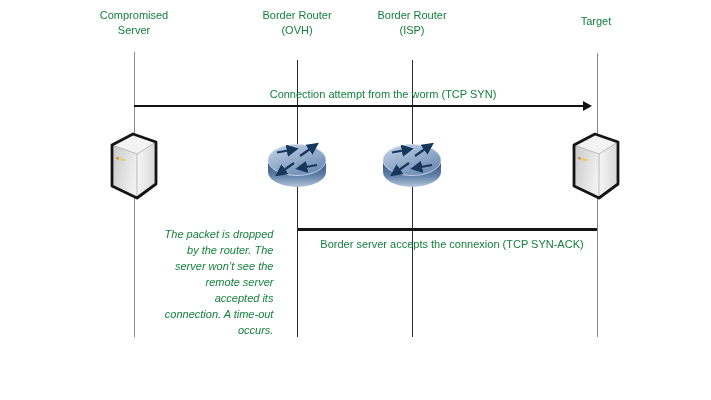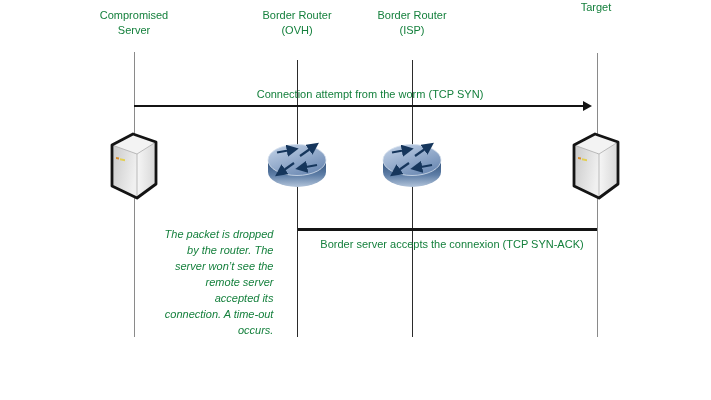--- a/index.html
+++ b/index.html
@@ -4,21 +4,21 @@
 <style>
   html,body{margin:0;padding:0;background:#ffffff;}
   .canvas{
     position:relative;width:711px;height:337px;background:#ffffff;
     font-family:"Liberation Sans",sans-serif;color:#15803d;overflow:hidden;
   }
   .actor-label{
     position:absolute;top:8px;transform:translateX(-50%);
     text-align:center;font-size:11px;line-height:15px;white-space:pre-line;
   }
-  .actor-label.single{top:0;}
+  .actor-label.single{top:14px;}
   .lifeline{position:absolute;width:1px;}
   .lifeline.gray{background:#8a8a8a;}
   .lifeline.dark{background:#2b2b2b;}
   .msg-line{position:absolute;background:#141414;}
   .msg-label{
     position:absolute;transform:translateX(-50%);
     font-size:11px;white-space:nowrap;
   }
   .arrow-right{
     position:absolute;width:0;height:0;
@@ -71,21 +71,21 @@
 (OVH)</div>
   <div class="actor-label" style="left:412px">Border Router
 (ISP)</div>
   <div class="actor-label single" style="left:596px">Target</div>
 
   <div class="lifeline gray" style="left:134px;top:52px;height:308px"></div>
   <div class="lifeline dark" style="left:297px;top:60px;height:300px"></div>
   <div class="lifeline dark" style="left:412px;top:60px;height:300px"></div>
   <div class="lifeline gray" style="left:597px;top:53px;height:307px"></div>
 
-  <div class="msg-label" style="left:370px;top:88px">Connection attempt from the worm (TCP SYN)</div>
+  <div class="msg-label" style="left:383px;top:88px">Connection attempt from the worm (TCP SYN)</div>
   <div class="msg-line" style="left:134px;top:105px;width:450px;height:2px"></div>
   <div class="arrow-right" style="left:583px;top:101px"></div>
 
   <div class="msg-line" style="left:298px;top:228px;width:299px;height:3px"></div>
   <div class="msg-label" style="left:452px;top:238px">Border server accepts the connexion (TCP SYN-ACK)</div>
 
   <div class="note" style="left:219px;top:226px">The packet is dropped
 by the router. The
 server won’t see the
 remote server

